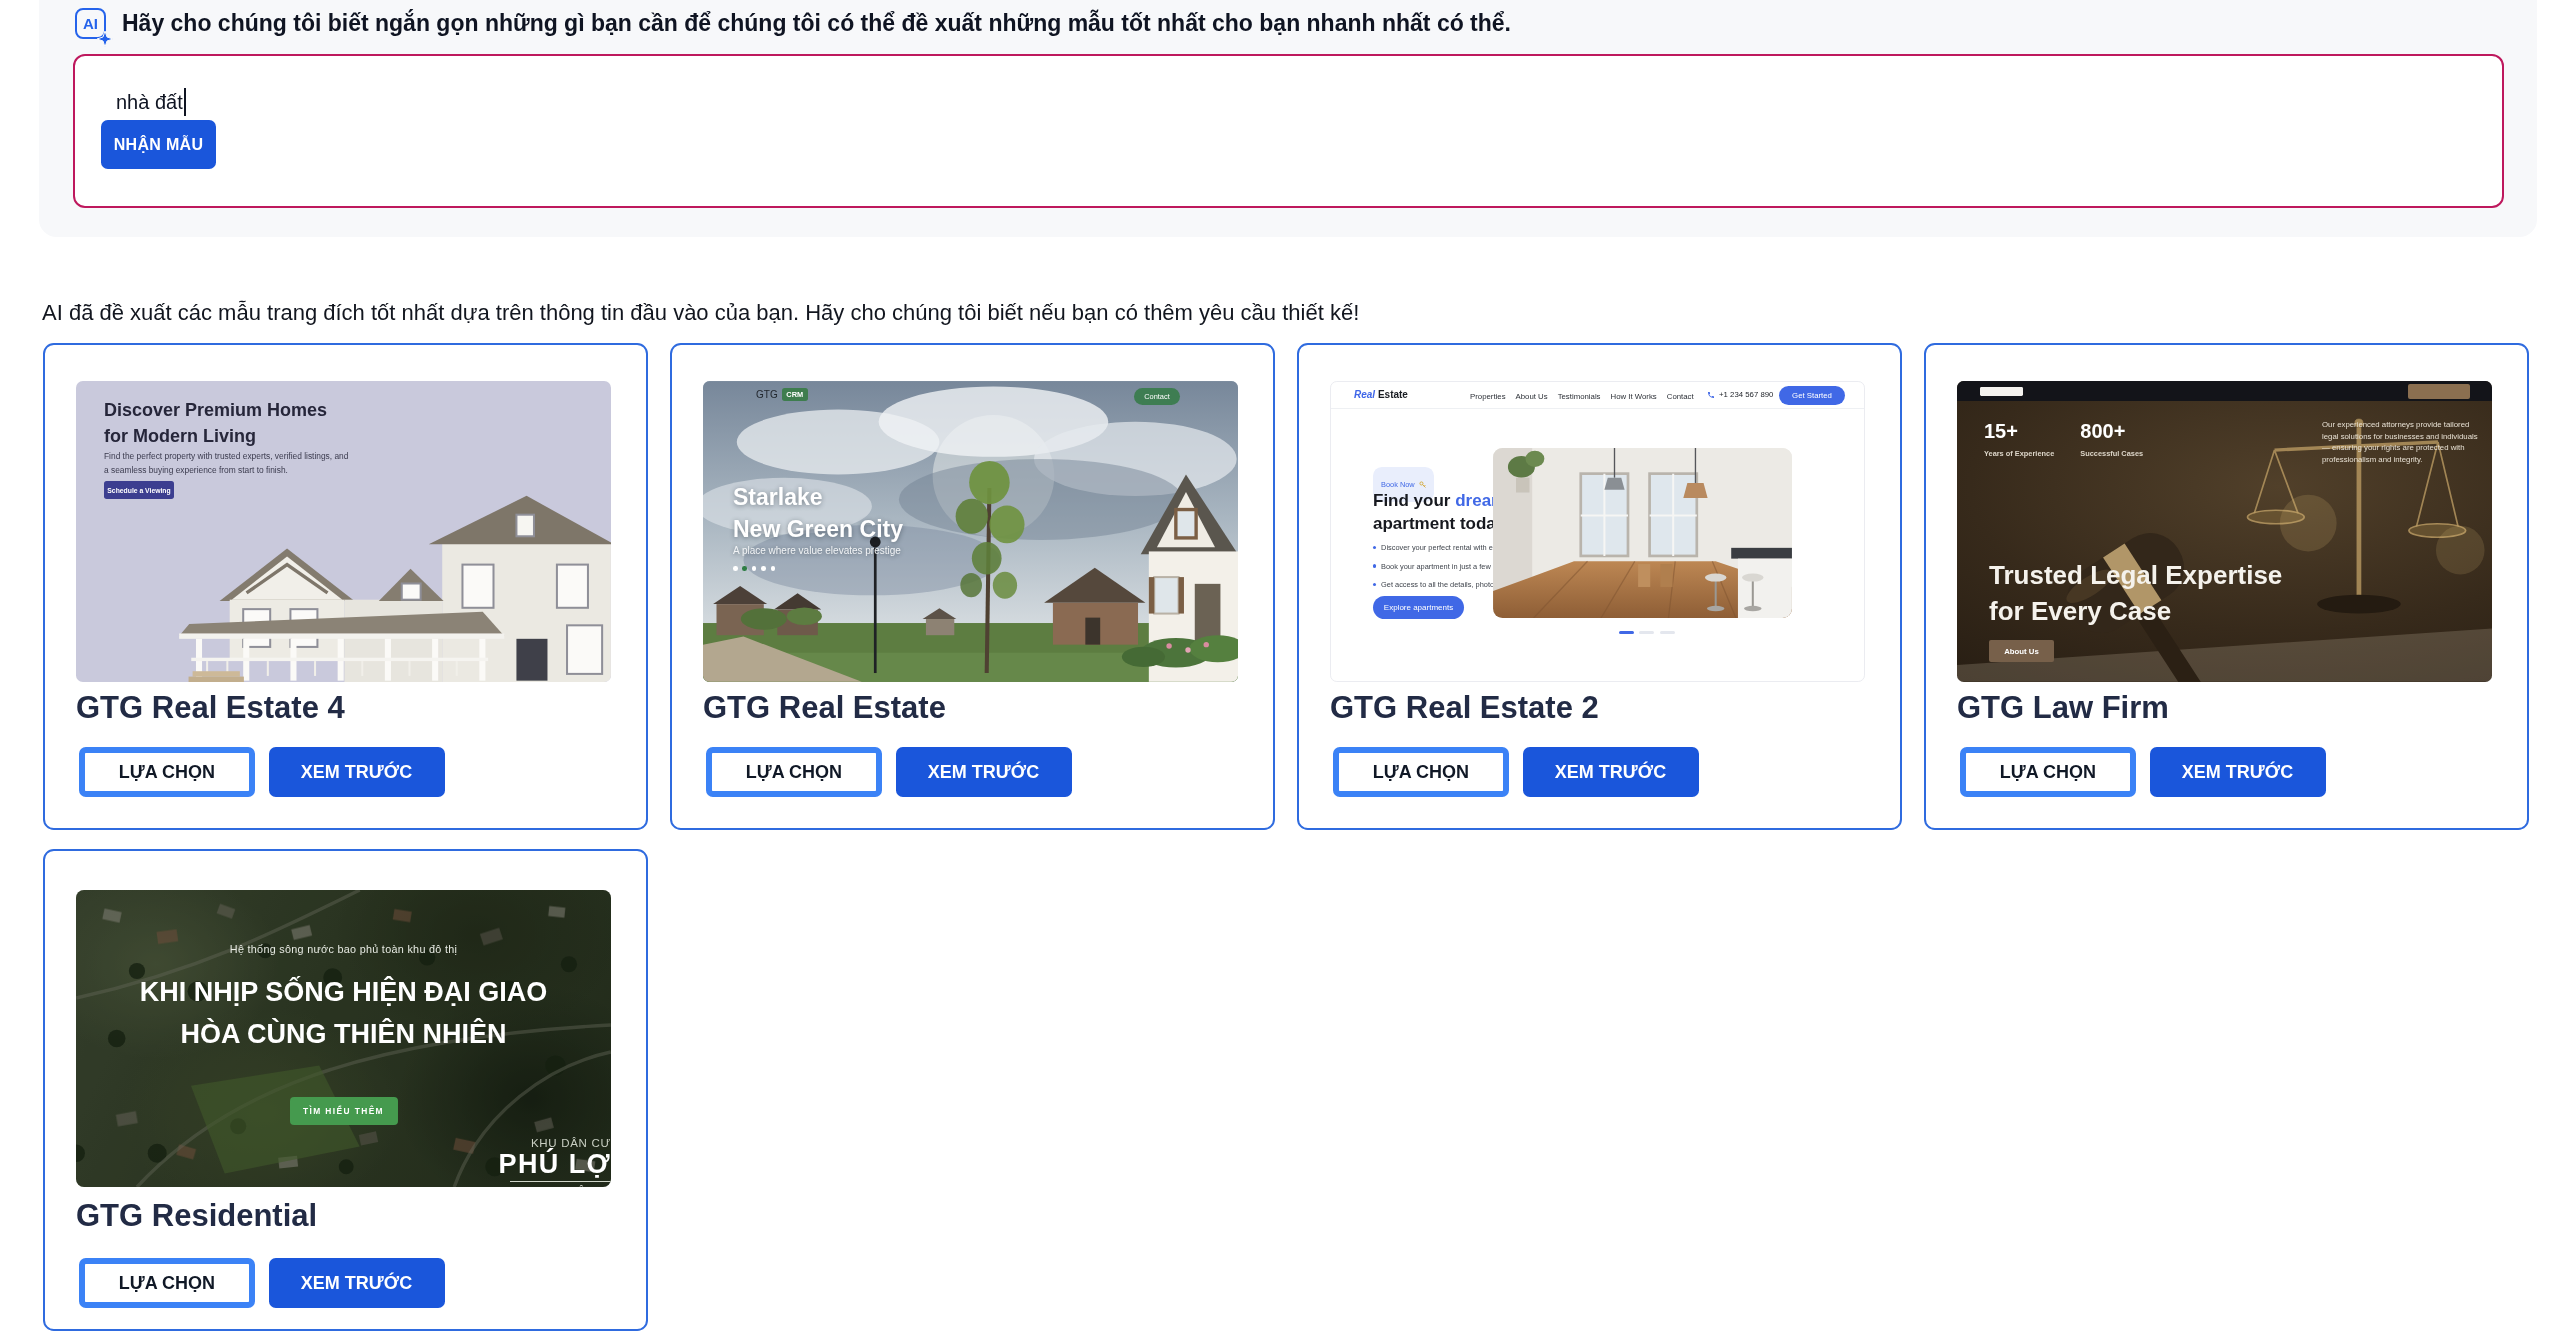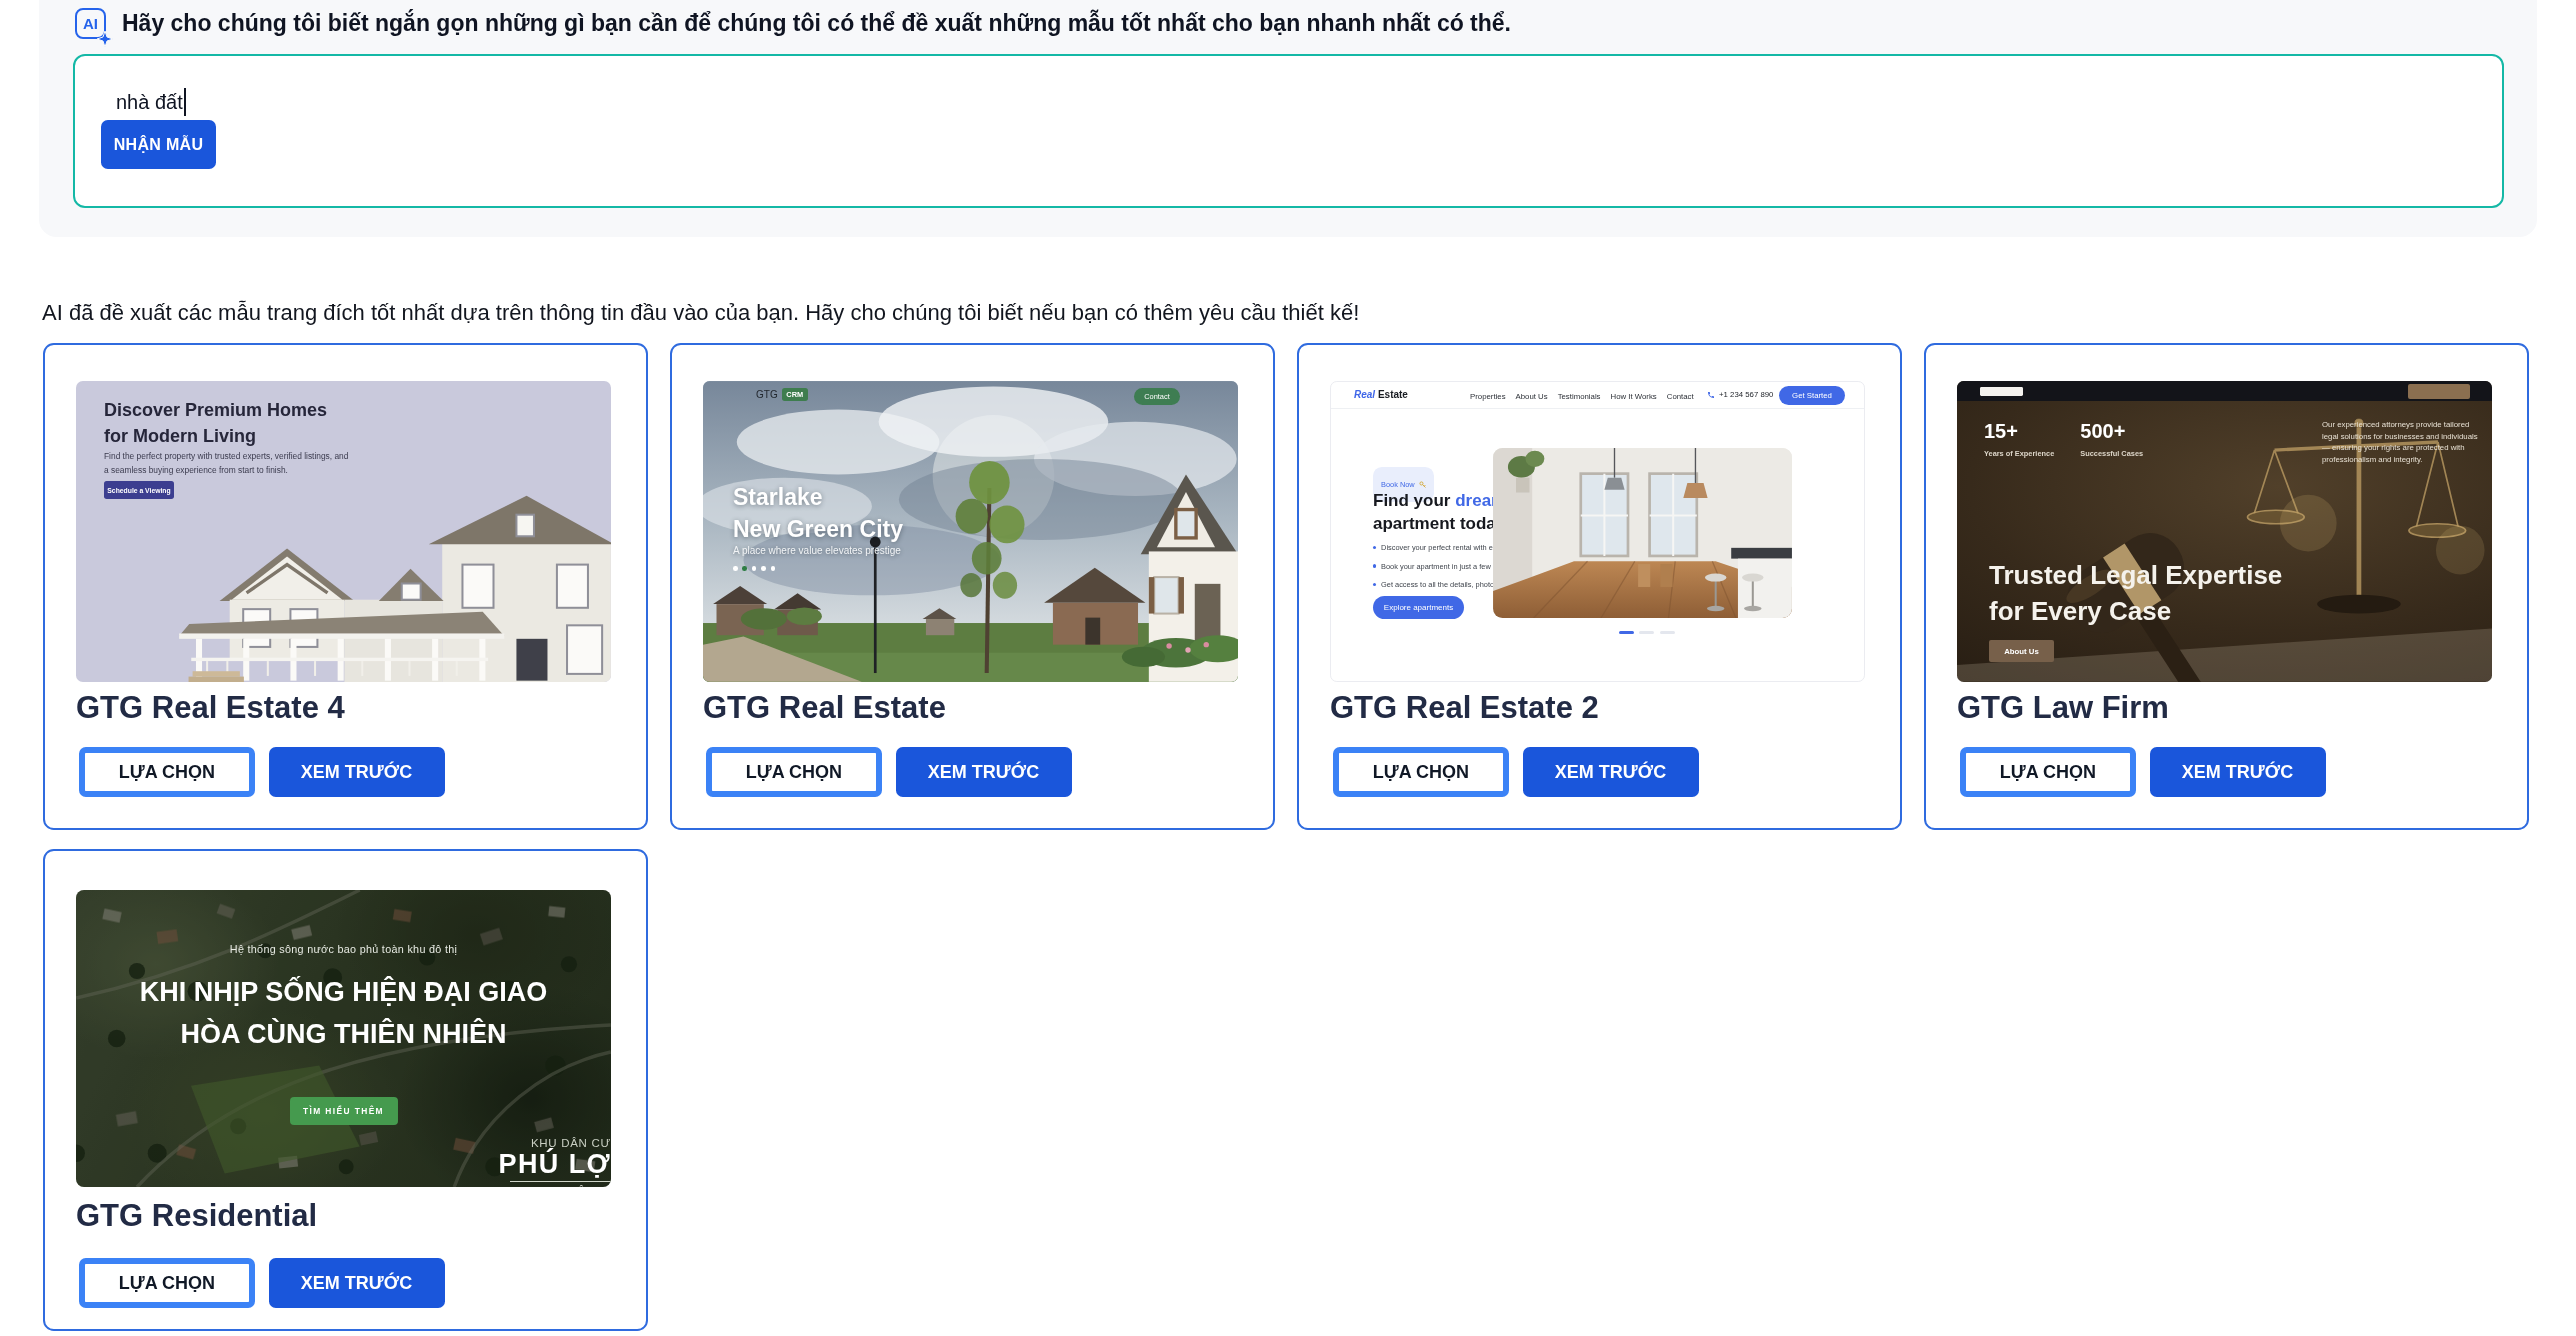--- a/index.html
+++ b/index.html
@@ -10,21 +10,21 @@
   
   .prompt-panel { position:absolute; left:39px; top:-17.6px; width:2498px; height:255px;
                   background:#f7f8fa; border-radius:17.6px; }
   .prompt-head { position:absolute; left:36px; top:26px; display:flex; align-items:center; gap:16px; }
   .ai-badge { position:relative; width:31px; height:31px; border:2.7px solid #2563eb; border-radius:8px;
               color:#2563eb; font-weight:bold; font-size:15px; display:flex; align-items:center;
               justify-content:center; background:#f7f8fa; flex:0 0 auto; }
   .ai-spark { position:absolute; right:-8.8px; bottom:-10px; width:16px; height:16px; }
   .prompt-head-text { font-size:23px; font-weight:bold; color:#0f1422; }
   .prompt-box { position:absolute; left:34px; top:72px; width:2431px; height:154px; background:#fff;
-                border:2px solid #14b8a6; border-radius:12px; cursor:text; }
+                border:2px solid #be185d; border-radius:12px; cursor:text; }
   .prompt-value { position:absolute; left:41px; top:32px; font-size:20px; color:#0f1422;
                   display:flex; align-items:center; }
   .caret { display:inline-block; width:2px; height:28px; background:#0f1422; margin-left:1.4px; }
   .btn-get { position:absolute; left:26px; top:64px; width:115px; height:49px; background:var(--blue);
              color:#fff; font-weight:bold; font-size:16px; border:none; border-radius:6.8px;
              display:flex; align-items:center; justify-content:center; letter-spacing:0.3px;
              font-family:inherit; }
 
   .results-note { position:absolute; left:42px; top:278px; font-size:22px; color:#12161f; }
 
@@ -440,21 +440,21 @@
         <div class="pv4-nav">
           <div class="pv4-logo"></div>
           <div class="pv4-navbtn"></div>
         </div>
         <div class="pv4-stats">
           <div>
             <div class="val">15+</div>
             <div class="lab">Years of Experience</div>
           </div>
           <div>
-            <div class="val">500+</div>
+            <div class="val">800+</div>
             <div class="lab">Successful Cases</div>
           </div>
         </div>
         <div class="pv4-para">Our experienced attorneys provide tailored legal solutions for businesses and individuals — ensuring your rights are protected with professionalism and integrity.</div>
         <div class="pv4-h">
           <div>Trusted Legal Expertise</div>
           <div>for Every Case</div>
         </div>
         <div class="pv4-cta">About Us</div>
       </div>

